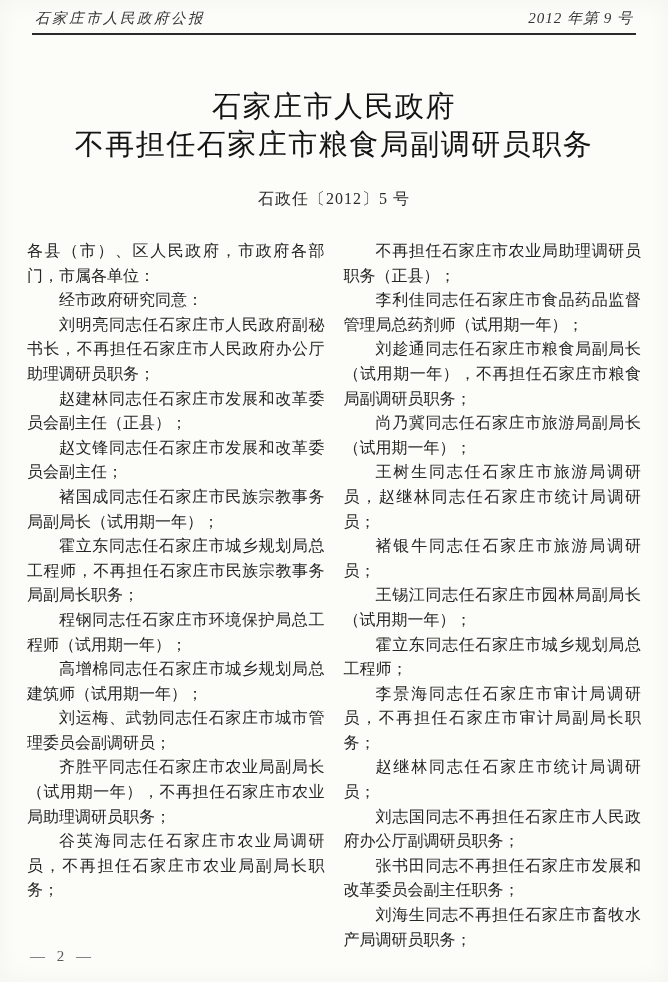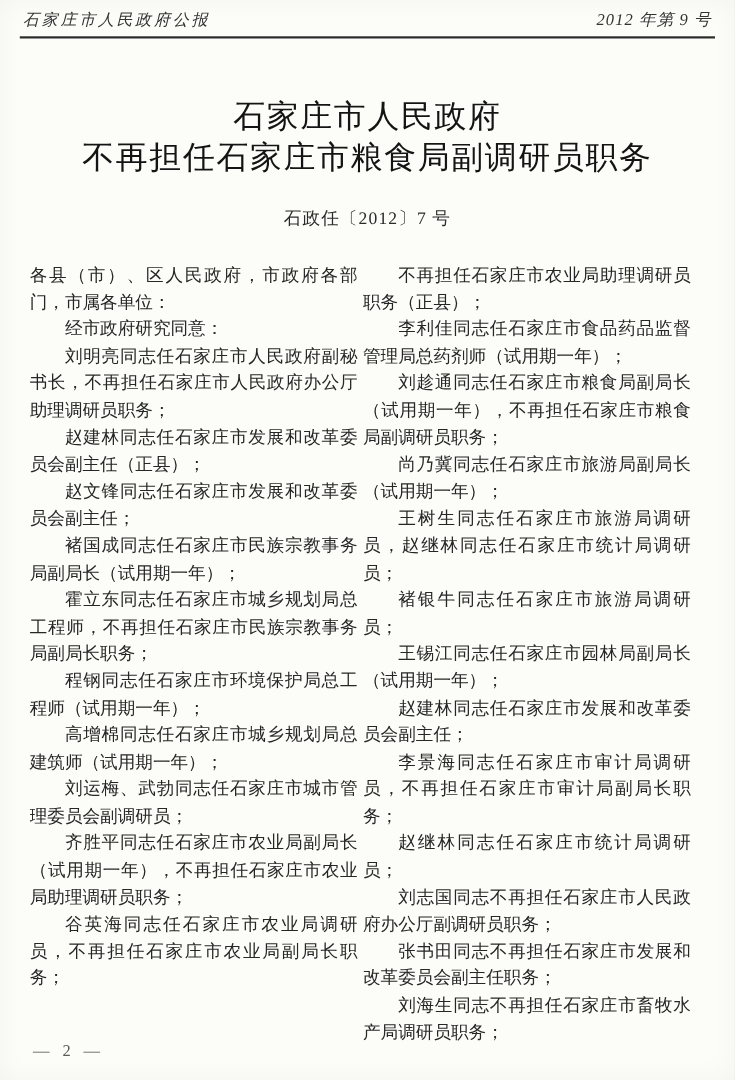--- a/index.html
+++ b/index.html
@@ -12,21 +12,21 @@
     position: relative;
     width: 668px; height: 982px;
     background: #fcfcf9;
     box-sizing: border-box;
     color: #232323;
     overflow: hidden;
     box-shadow: inset 0 0 24px rgba(0,0,0,0.04);
   }
   
   .page-header {
-    margin: 0 18px;
+    margin: 0 32px;
     padding: 9px 3px 5px 3px;
     border-bottom: 2px solid #2b2b2b;
     display: flex;
     justify-content: space-between;
     align-items: baseline;
     gap: 10px;
   }
   .publication-title {
     font-size: 14.5px;
     font-style: italic;
@@ -52,21 +52,21 @@
   .doc-number {
     margin-top: 26px;
     text-align: center;
     font-size: 16px;
     letter-spacing: 1px;
     color: #2a2a2a;
   }
   
   .columns {
     display: flex;
-    gap: 5px;
+    gap: 19px;
     margin: 29px 27px 0 27px;
   }
   .col { width: 298px; }
   .col p {
     margin: 0;
     font-size: 16px;
     line-height: 24.6px;
     text-align: justify;
     text-justify: inter-ideograph;
     text-indent: 2em;
@@ -91,21 +91,21 @@
   <div class="page-header">
     <span class="publication-title">石家庄市人民政府公报</span>
     <span class="issue-number">2012 年第 9 号</span>
   </div>
 
   <div class="doc-title">
     <div>石家庄市人民政府</div>
     <div>不再担任石家庄市粮食局副调研员职务</div>
   </div>
 
-  <div class="doc-number">石政任〔2012〕7 号</div>
+  <div class="doc-number">石政任〔2012〕5 号</div>
 
   <div class="columns">
     <div class="col">
       <p class="no-indent">各县（市）、区人民政府，市政府各部门，市属各单位：</p>
       <p>经市政府研究同意：</p>
       <p>刘明亮同志任石家庄市人民政府副秘书长，不再担任石家庄市人民政府办公厅助理调研员职务；</p>
       <p>赵建林同志任石家庄市发展和改革委员会副主任（正县）；</p>
       <p>赵文锋同志任石家庄市发展和改革委员会副主任；</p>
       <p>褚国成同志任石家庄市民族宗教事务局副局长（试用期一年）；</p>
       <p>霍立东同志任石家庄市城乡规划局总工程师，不再担任石家庄市民族宗教事务局副局长职务；</p>
@@ -116,21 +116,21 @@
       <p>谷英海同志任石家庄市农业局调研员，不再担任石家庄市农业局副局长职务；</p>
     </div>
     <div class="col">
       <p>不再担任石家庄市农业局助理调研员职务（正县）；</p>
       <p>李利佳同志任石家庄市食品药品监督管理局总药剂师（试用期一年）；</p>
       <p>刘趁通同志任石家庄市粮食局副局长（试用期一年），不再担任石家庄市粮食局副调研员职务；</p>
       <p>尚乃冀同志任石家庄市旅游局副局长（试用期一年）；</p>
       <p>王树生同志任石家庄市旅游局调研员，赵继林同志任石家庄市统计局调研员；</p>
       <p>褚银牛同志任石家庄市旅游局调研员；</p>
       <p>王锡江同志任石家庄市园林局副局长（试用期一年）；</p>
-      <p>赵建林同志任石家庄市发展和改革委员会副主任；</p>
+      <p>霍立东同志任石家庄市城乡规划局总工程师；</p>
       <p>李景海同志任石家庄市审计局调研员，不再担任石家庄市审计局副局长职务；</p>
       <p>赵继林同志任石家庄市统计局调研员；</p>
       <p>刘志国同志不再担任石家庄市人民政府办公厅副调研员职务；</p>
       <p>张书田同志不再担任石家庄市发展和改革委员会副主任职务；</p>
       <p>刘海生同志不再担任石家庄市畜牧水产局调研员职务；</p>
     </div>
   </div>
 
   <div class="page-number">— 2 —</div>
 

